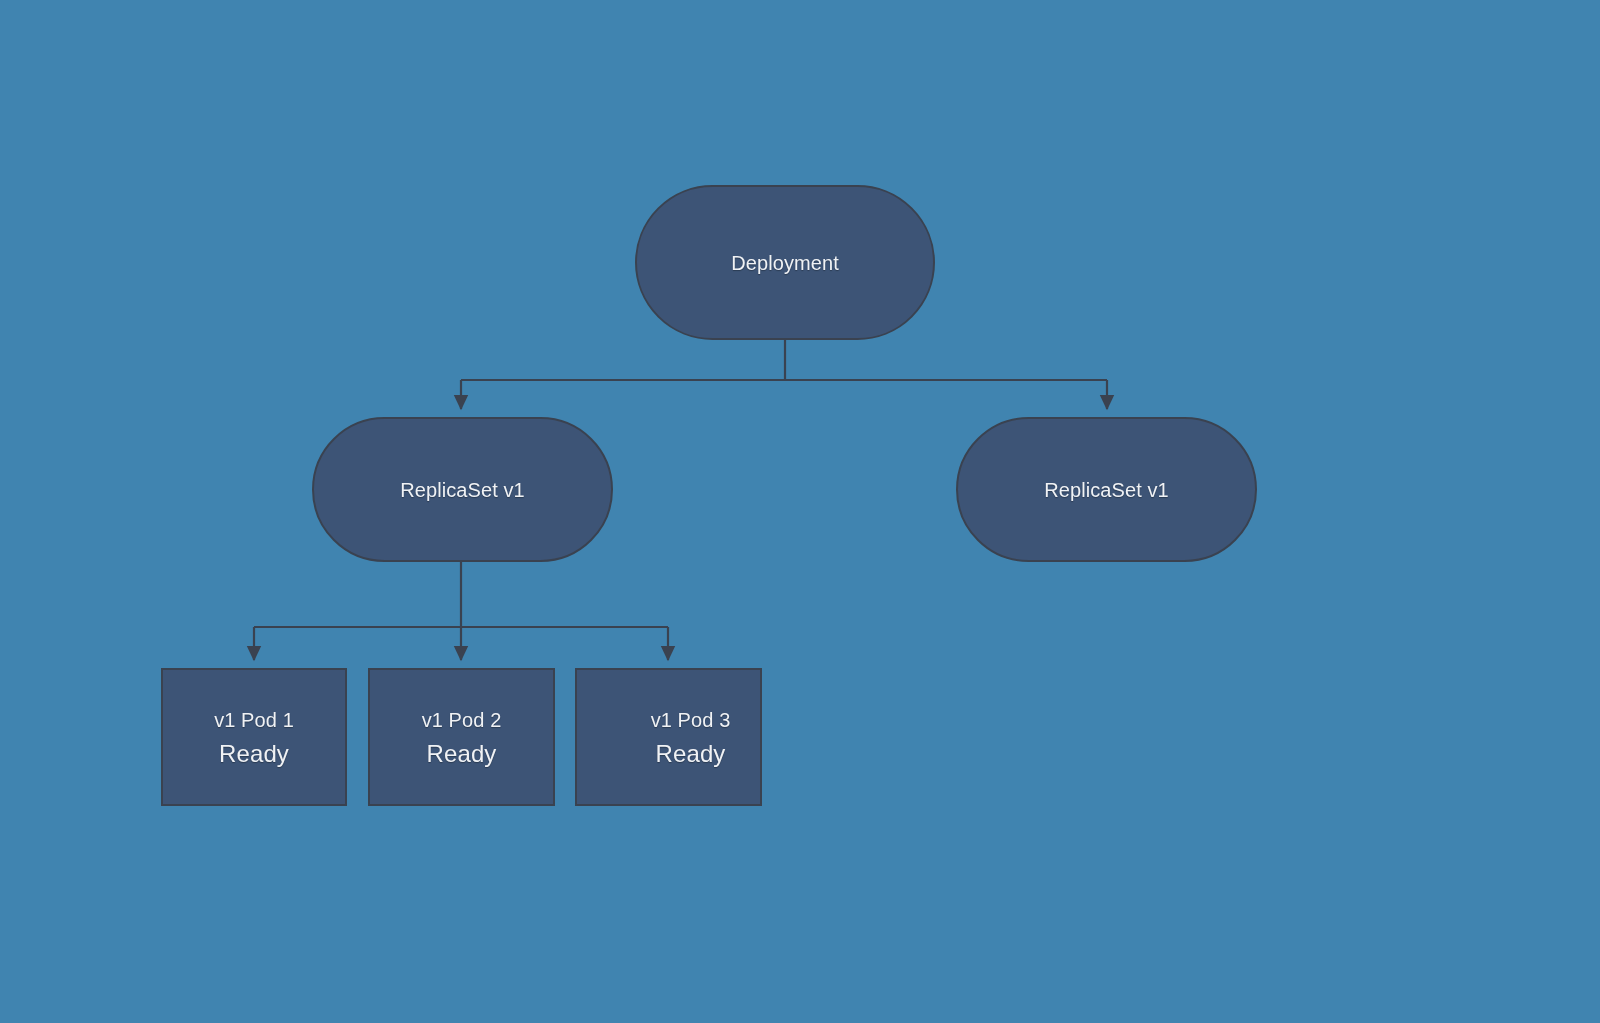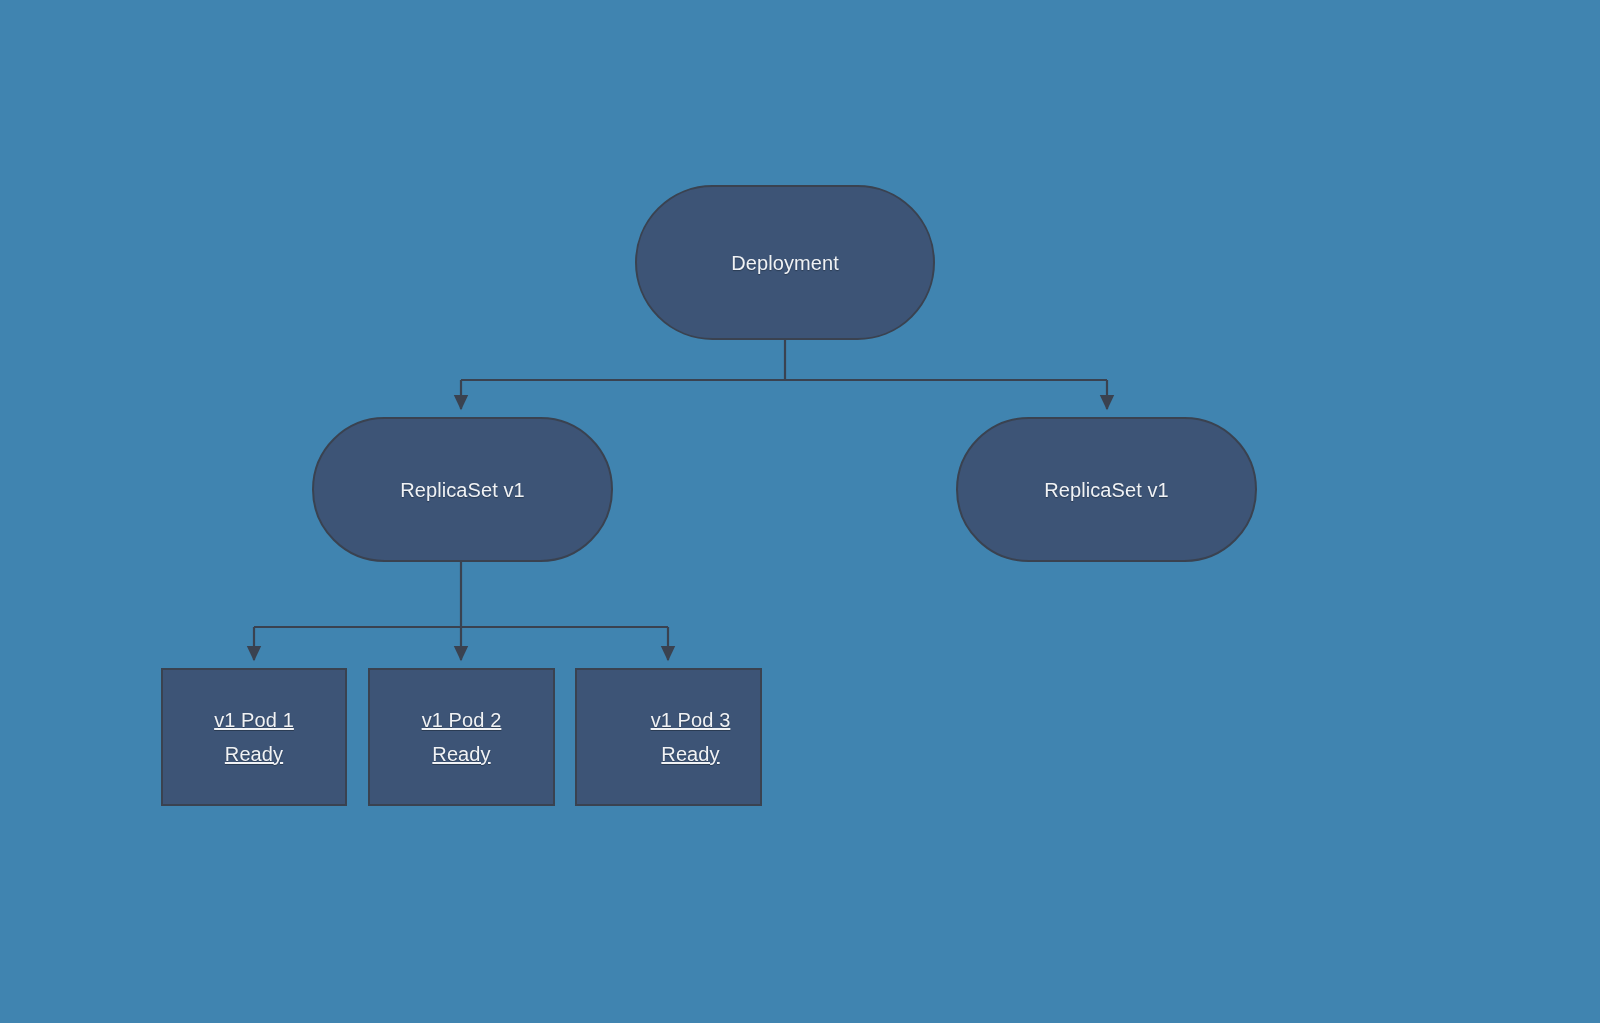--- a/index.html
+++ b/index.html
@@ -39,32 +39,31 @@
     justify-content: center;
     color: #f0f2f5;
     text-align: center;
     z-index: 2;
   }
   .node.stadium {
     border-radius: 78px;
   }
   .node.rect {
     border-radius: 0;
-    text-decoration: underline;
   }
   .node-label {
     font-size: 20px;
     line-height: 34px;
     letter-spacing: 0.1px;
     color: #f0f2f5;
     text-shadow: 0 1px 1px rgba(20,28,40,0.45);
     white-space: nowrap;
   }
   .node-label.sub {
-    font-size: 20px;
+    font-size: 24px;
   }
 </style>
 </head>
 <body>
 
 <div id="canvas">
 
   <svg id="edge-layer" viewBox="0 0 1600 1023" width="1600" height="1023" xmlns="http://www.w3.org/2000/svg">
     <defs>
       <marker id="arrow" viewBox="0 0 12 12" refX="10.5" refY="6" markerWidth="7.5" markerHeight="7.5" orient="auto-start-reverse">

